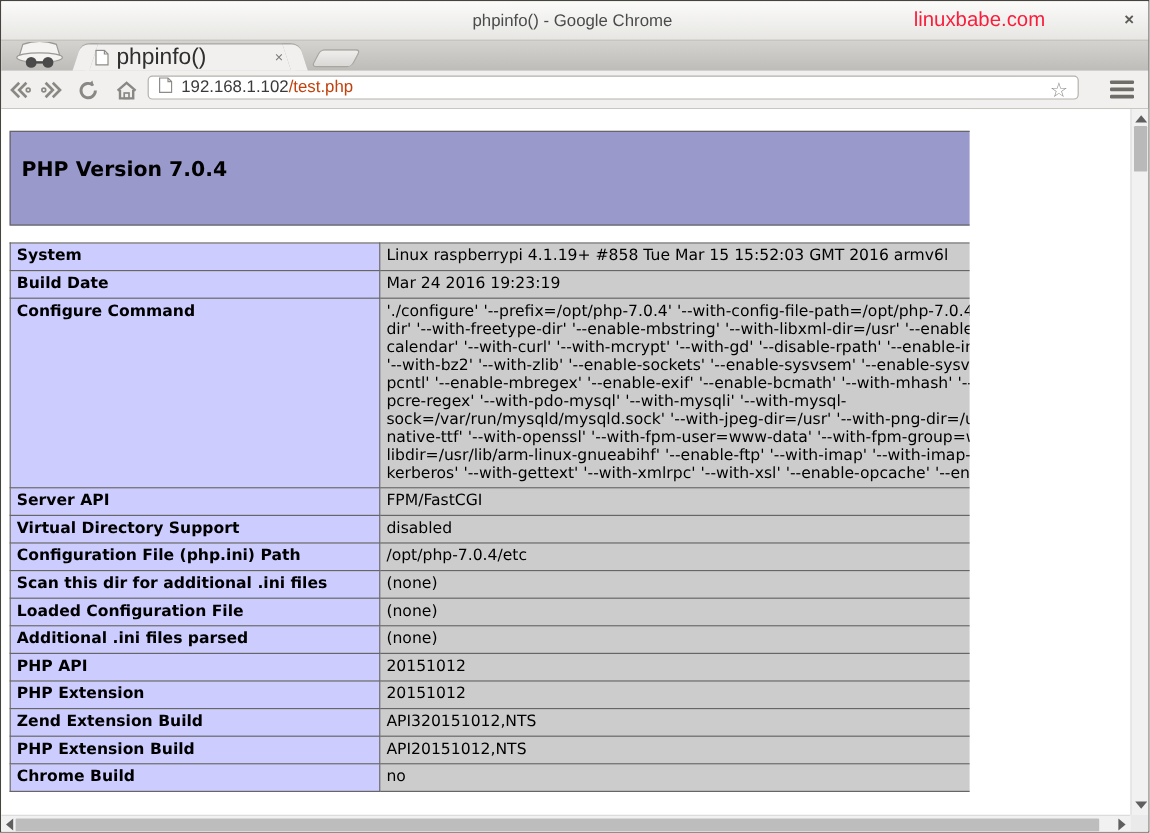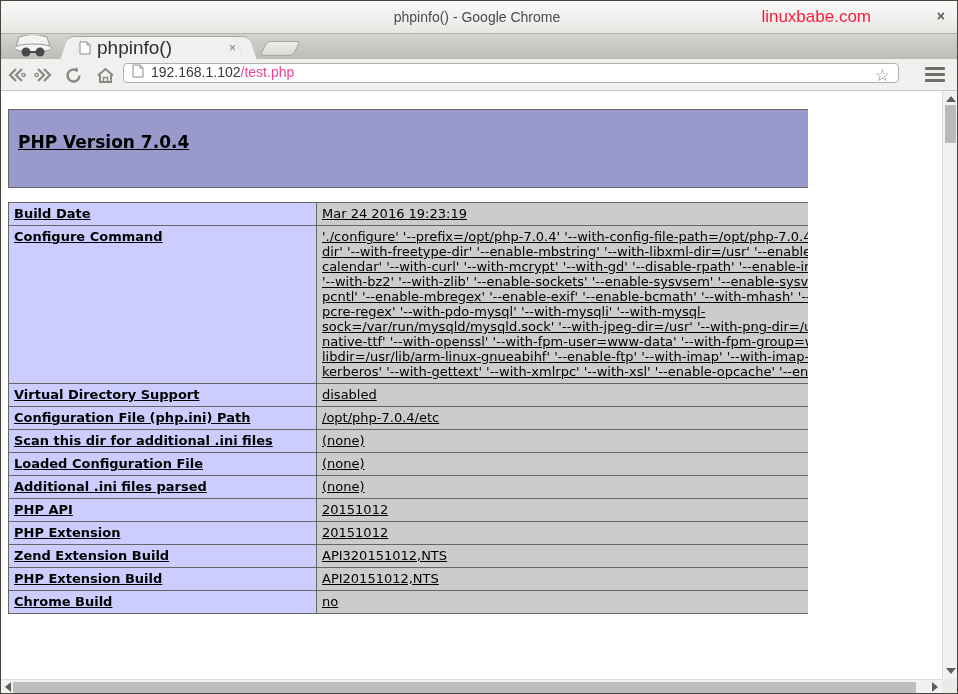--- a/index.html
+++ b/index.html
@@ -21,28 +21,28 @@
   .tab::after  { right:-7px; transform:skewX(18deg); border-radius:0 6px 0 0; }
   .tab-label { font-size:19px; color:#2f2f2f; margin-left:6px; flex:1; white-space:nowrap; overflow:hidden; position:relative; z-index:2; }
   .tab-close { font-size:12px; color:#7b7a76; position:relative; z-index:2; padding:0 2px; }
   .newtab { position:absolute; left:262px; bottom:3px; width:34px; height:15px; background:linear-gradient(#efeeec,#d9d8d5); transform:skewX(-28deg); border-radius:4px; border:1px solid #a8a6a1; }
 
   
   .toolbar { position:relative; height:32px; background:#f1f0ee; border-bottom:1px solid #c9c7c2; }
   .navbtn { position:absolute; top:4px; width:24px; height:24px; display:flex; align-items:center; justify-content:center; }
   .urlbar { position:absolute; left:122px; right:58px; top:4px; height:20px; background:#fff; border:1px solid #b3b1ac; border-radius:4px; display:flex; align-items:flex-start; padding:0 8px; }
   .url-host { font-size:14px; color:#3a3a3a; margin-left:7px; }
-  .url-path { font-size:14px; color:#ec4899; }
+  .url-path { font-size:14px; color:#c2410c; }
   .url-star { position:absolute; right:8px; top:1px; font-size:17px; color:#8b8a86; }
   .menubtn { position:absolute; right:12px; top:8px; width:20px; height:15px; display:flex; flex-direction:column; justify-content:space-between; }
   .menubtn span { display:block; height:3px; background:#6f6d69; border-radius:1px; }
 
   
   .content { position:relative; width:956px; height:603px; background:#fff; }
-  .page { position:absolute; left:0; top:0; width:807px; height:588px; overflow:hidden; background:#fff; font-family:"DejaVu Sans", sans-serif;text-decoration:underline; }
+  .page { position:absolute; left:0; top:0; width:807px; height:588px; overflow:hidden; background:#fff; font-family:"DejaVu Sans", sans-serif; }
 
   .php-header { position:relative; margin:18px 0 0 7px; width:933px; height:79px; background:var(--header_bg,#9999cc); border:1px solid var(--cell_border,#666); }
   .php-header h1 { font-size:17px; font-weight:bold; color:#000; padding:22px 0 0 9px; }
   .php-logo { position:absolute; right:3px; top:6px; }
 
   table.info { margin:14px 0 0 7px; width:933px; border-collapse:collapse; font-size:13px; }
   table.info td { border:1px solid var(--cell_border,#666); vertical-align:baseline; padding:3px 5px 4px 5px; line-height:15px; color:#000; word-break:break-word; }
   td.e { background:var(--label_bg,#ccccff); font-weight:bold; width:308px; }
   td.v { background:var(--value_bg,#cccccc); }
 
@@ -142,31 +142,39 @@
               <stop offset="1" stop-color="#4e548e"></stop>
             </radialGradient>
           </defs>
           <ellipse cx="51" cy="32" rx="50" ry="31" fill="url(#phpg)" stroke="#3e4478" stroke-width="1.5"></ellipse>
           <text x="51" y="45" font-size="37" font-style="italic" font-weight="bold" text-anchor="middle" fill="#000" stroke="#fff" stroke-width="3" paint-order="stroke" font-family="'DejaVu Sans', sans-serif">php</text>
         </svg>
       </div>
 
       <table class="info">
         <tbody>
+  <tr>
+    <td class="e">System</td>
+    <td class="v">Linux raspberrypi 4.1.19+ #858 Tue Mar 15 15:52:03 GMT 2016 armv6l</td>
+  </tr>
 
   <tr>
     <td class="e">Build Date</td>
     <td class="v">Mar 24 2016 19:23:19</td>
   </tr>
 
   <tr>
     <td class="e">Configure Command</td>
     <td class="v">'./configure' '--prefix=/opt/php-7.0.4' '--with-config-file-path=/opt/php-7.0.4/etc' '--with-zlib-dir' '--with-freetype-dir' '--enable-mbstring' '--with-libxml-dir=/usr' '--enable-soap' '--enable-calendar' '--with-curl' '--with-mcrypt' '--with-gd' '--disable-rpath' '--enable-inline-optimization' '--with-bz2' '--with-zlib' '--enable-sockets' '--enable-sysvsem' '--enable-sysvshm' '--enable-pcntl' '--enable-mbregex' '--enable-exif' '--enable-bcmath' '--with-mhash' '--enable-zip' '--with-pcre-regex' '--with-pdo-mysql' '--with-mysqli' '--with-mysql-sock=/var/run/mysqld/mysqld.sock' '--with-jpeg-dir=/usr' '--with-png-dir=/usr' '--enable-gd-native-ttf' '--with-openssl' '--with-fpm-user=www-data' '--with-fpm-group=www-data' '--with-libdir=/usr/lib/arm-linux-gnueabihf' '--enable-ftp' '--with-imap' '--with-imap-ssl' '--with-kerberos' '--with-gettext' '--with-xmlrpc' '--with-xsl' '--enable-opcache' '--enable-fpm'</td>
   </tr>
 
+  <tr>
+    <td class="e">Server API</td>
+    <td class="v">FPM/FastCGI</td>
+  </tr>
 
   <tr>
     <td class="e">Virtual Directory Support</td>
     <td class="v">disabled</td>
   </tr>
 
   <tr>
     <td class="e">Configuration File (php.ini) Path</td>
     <td class="v">/opt/php-7.0.4/etc</td>
   </tr>

